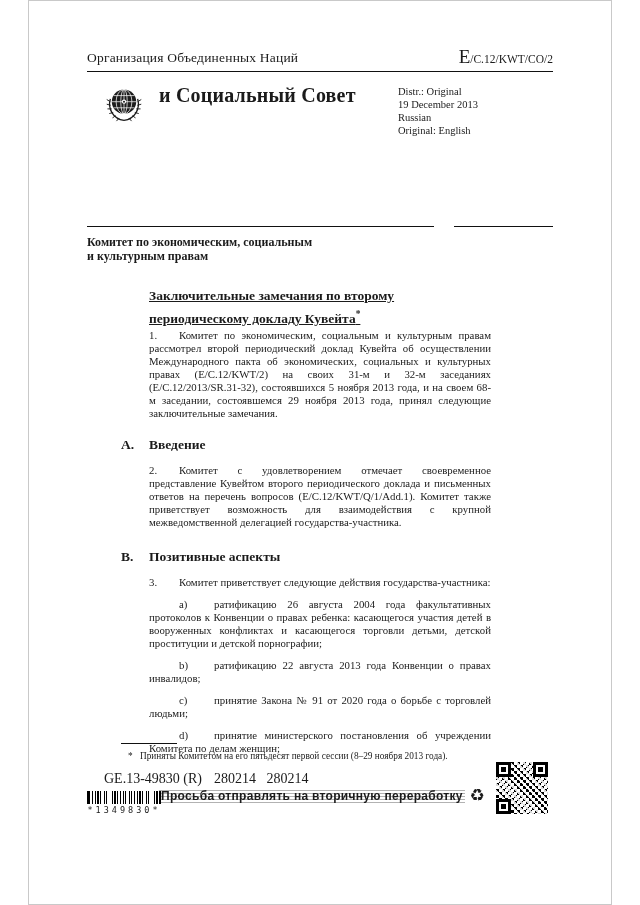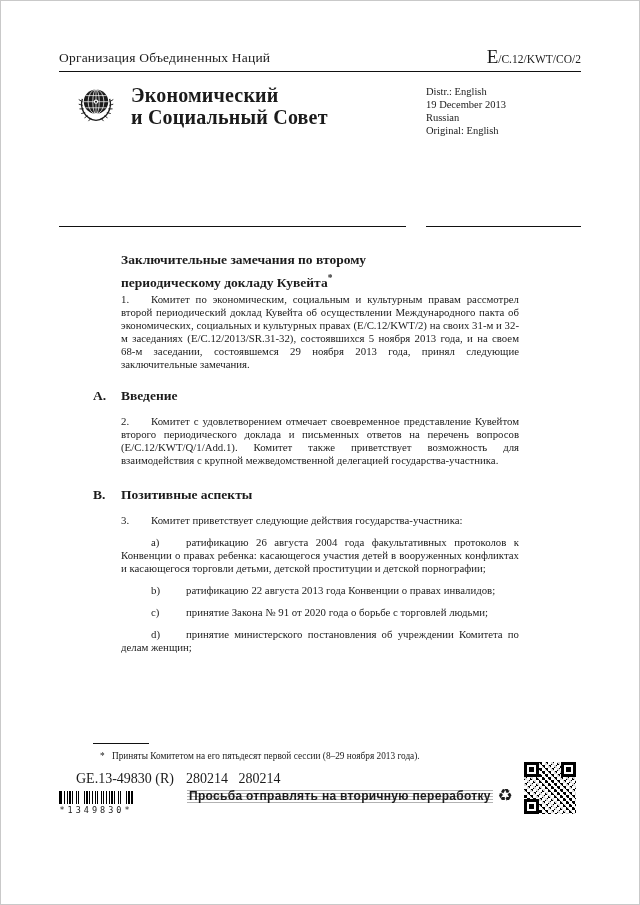--- a/index.html
+++ b/index.html
@@ -1,18 +1,18 @@
 <!DOCTYPE html>
 <html lang="ru"><head>
 <meta charset="utf-8">
 <title>Document</title>
 <style>
   html,body{margin:0;padding:0;background:#ffffff;}
   .page{
-    position:relative;width:640px;height:905px;margin:0 auto;background:#fff;
+    position:relative;width:584px;height:905px;margin:0 auto;background:#fff;
     box-sizing:border-box;border:1px solid #c9c9c9;
     padding:46px 58px 0 58px;
     font-family:"Liberation Serif","DejaVu Serif",serif;color:#1b1b1b;
     overflow:hidden;
   }
   
   .top-row{display:flex;justify-content:space-between;align-items:flex-end;padding-bottom:5px;}
   .org-name{font-size:13.5px;letter-spacing:.2px;}
   .doc-symbol{font-size:11.5px;white-space:nowrap;}
   .doc-symbol .big{font-size:19px;line-height:1;}
@@ -22,21 +22,21 @@
   .emblem{width:46px;height:48px;margin:0 12px 0 14px;flex:none;}
   .council{flex:1;padding-top:2px;}
   .council-title{font-size:20px;font-weight:bold;line-height:1.12;letter-spacing:.2px;}
   .distr{width:155px;flex:none;font-size:10.5px;line-height:1.23;padding-top:4px;}
   .rule-2{display:flex;gap:20px;margin-top:84px;}
   .rule-2 .seg-l{width:347px;border-top:1px solid #111;}
   .rule-2 .seg-r{flex:1;border-top:1px solid #111;}
   
   .committee{margin-top:9px;font-size:12px;font-weight:bold;line-height:13.5px;}
   .doc-body{margin:0 62px;}
-  .doc-title{margin-top:24px;font-size:13.5px;font-weight:bold;line-height:18px;}
+  .doc-title{margin-top:24px;font-size:13.5px;font-weight:bold;line-height:18px;text-decoration:underline;}
   .doc-title sup{font-size:70%;}
   .para{margin:1px 0 0;font-size:10.8px;line-height:13px;text-align:justify;}
   .pnum{display:inline-block;width:30px;}
   .section{margin:17px 0 0;font-size:13.5px;font-weight:bold;line-height:16px;}
   .section .sletter{display:inline-block;width:28px;margin-left:-28px;}
   .section-b{margin-top:20px;}
   .p2{margin-top:11px;}
   .p3{margin-top:11px;}
   .sub-item{margin:9px 0 0;font-size:10.8px;line-height:13px;text-align:justify;text-indent:30px;}
   .sub-item .item-letter{display:inline-block;width:35px;text-indent:0;}
@@ -107,37 +107,40 @@
         <path d="M51 26 l5 -3"></path>
           <path d="M50.5 31 l5.5 -1.5"></path>
           <path d="M49 36 l6 0"></path>
         <path d="M47 41 l5.5 1.5"></path>
           <path d="M43.5 45.5 l4.5 3"></path>
           <path d="M39 49 l3.5 4"></path>
       </g>
     </svg>
     <div class="council">
       <div class="council-title">
-        <div>Экономический</div>
         <div>и Социальный Совет</div>
       </div>
     </div>
     <div class="distr">
-      <div>Distr.: English</div>
+      <div>Distr.: Original</div>
       <div>19 December 2013</div>
       <div>Russian</div>
       <div>Original: English</div>
     </div>
   </div>
 
   <div class="rule-2">
     <div class="seg-l"></div>
     <div class="seg-r"></div>
   </div>
 
+  <div class="committee">
+    <div>Комитет по экономическим, социальным</div>
+    <div>и культурным правам</div>
+  </div>
 
   <div class="doc-body">
 
     <div class="doc-title">
       <div>Заключительные замечания по второму</div>
       <div><span>периодическому докладу Кувейта</span><sup>*</sup></div>
     </div>
 
     <p class="para"><span class="pnum">1.</span><span>Комитет по экономическим, социальным и культурным правам рассмотрел второй периодический доклад Кувейта об осуществлении Международного пакта об экономических, социальных и культурных правах (E/C.12/KWT/2) на своих 31-м и 32-м заседаниях (E/C.12/2013/SR.31-32), состоявшихся 5 ноября 2013 года, и на своем 68-м заседании, состоявшемся 29 ноября 2013 года, принял следующие заключительные замечания.</span></p>
 

